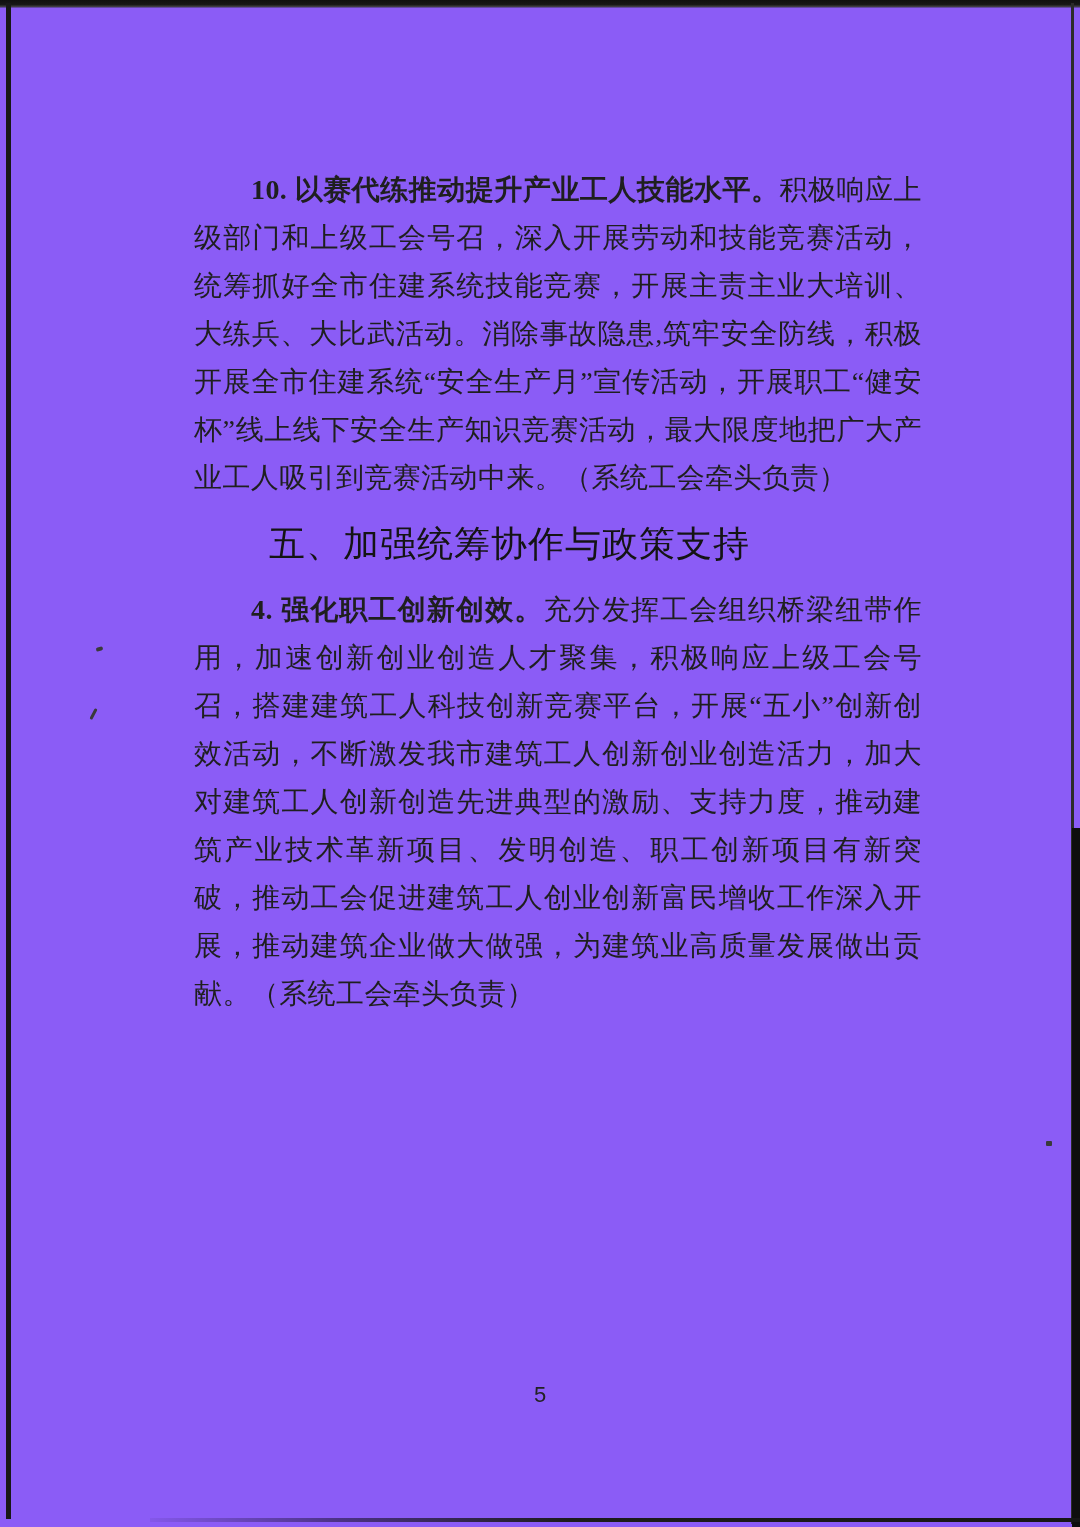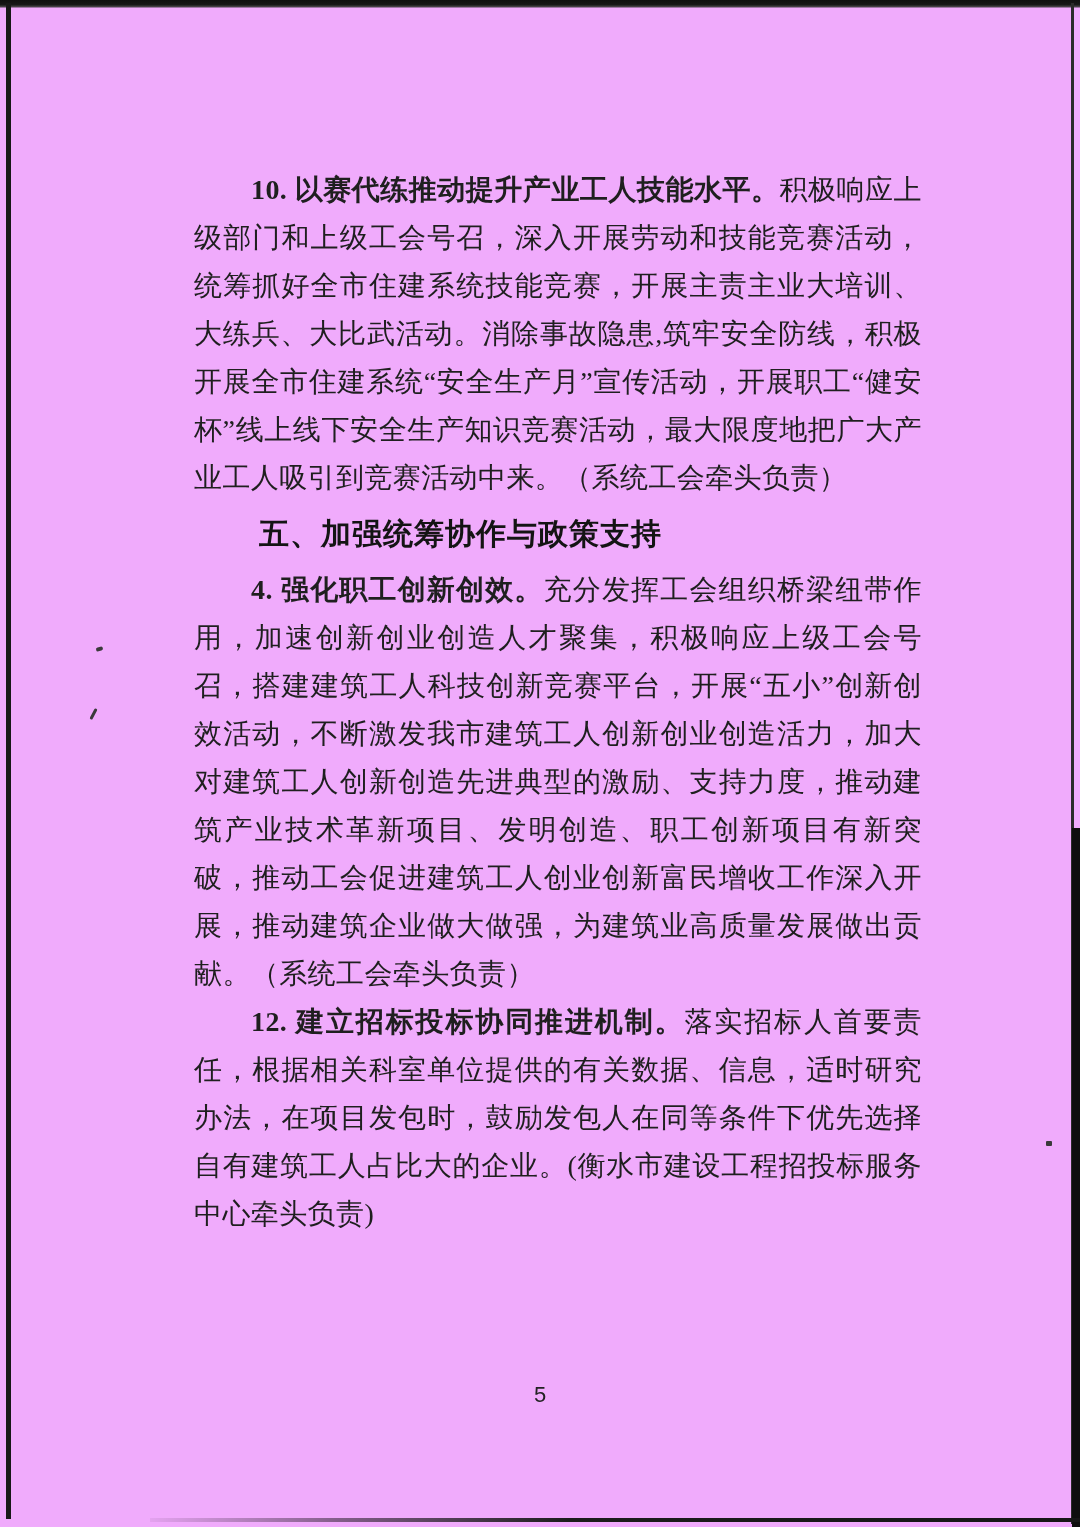--- a/index.html
+++ b/index.html
@@ -4,21 +4,21 @@
 <style>
   html, body {
     margin: 0;
     padding: 0;
     background: #e8e8e8;
   }
   .page {
     position: relative;
     width: 1080px;
     height: 1527px;
-    background: #f0abfc;
+    background: #8b5cf6;
     overflow: hidden;
     font-family: "Liberation Serif", "DejaVu Serif", serif;
     color: #1f1f1f;
   }
   
   .border-top {
     position: absolute;
     left: 0; top: 0;
     width: 1080px; height: 8px;
     background: linear-gradient(to bottom, #101010 0%, #161616 55%, #3a3a3a 80%, rgba(0,0,0,0.15) 100%);
@@ -59,24 +59,24 @@
     line-height: 48px;
     letter-spacing: 0.4px;
     text-align: justify;
     text-indent: 57px;
     font-weight: normal;
   }
   .para .lead {
     font-weight: bold;
   }
   .heading {
-    margin: 8px;
+    margin: 18px;
     font-family: "Liberation Sans", "DejaVu Sans", sans-serif;
-    font-weight: bold;
-    font-size: 30px;
+    font-weight: normal;
+    font-size: 36px;
     line-height: 48px;
     letter-spacing: 1px;
     text-indent: 57px;
     color: #141414;
   }
   .page-number {
     position: absolute;
     left: 0; top: 1382px;
     width: 1080px;
     text-align: center;
@@ -109,20 +109,19 @@
   <div class="speck speck-3"></div>
 
   <div class="content">
 
     <p class="para"><span class="lead">10. 以赛代练推动提升产业工人技能水平。</span><span>积极响应上级部门和上级工会号召，深入开展劳动和技能竞赛活动，统筹抓好全市住建系统技能竞赛，开展主责主业大培训、大练兵、大比武活动。消除事故隐患,筑牢安全防线，积极开展全市住建系统“安全生产月”宣传活动，开展职工“健安杯”线上线下安全生产知识竞赛活动，最大限度地把广大产业工人吸引到竞赛活动中来。（系统工会牵头负责）</span></p>
 
     <h2 class="heading">五、加强统筹协作与政策支持</h2>
 
     <p class="para"><span class="lead">4. 强化职工创新创效。</span><span>充分发挥工会组织桥梁纽带作用，加速创新创业创造人才聚集，积极响应上级工会号召，搭建建筑工人科技创新竞赛平台，开展“五小”创新创效活动，不断激发我市建筑工人创新创业创造活力，加大对建筑工人创新创造先进典型的激励、支持力度，推动建筑产业技术革新项目、发明创造、职工创新项目有新突破，推动工会促进建筑工人创业创新富民增收工作深入开展，推动建筑企业做大做强，为建筑业高质量发展做出贡献。（系统工会牵头负责）</span></p>
 
-    <p class="para"><span class="lead">12. 建立招标投标协同推进机制。</span><span>落实招标人首要责任，根据相关科室单位提供的有关数据、信息，适时研究办法，在项目发包时，鼓励发包人在同等条件下优先选择自有建筑工人占比大的企业。(衡水市建设工程招投标服务中心牵头负责)</span></p>
 
 
   </div>
 
   <div class="page-number">5</div>
 
 </div>
 
 </body></html>

